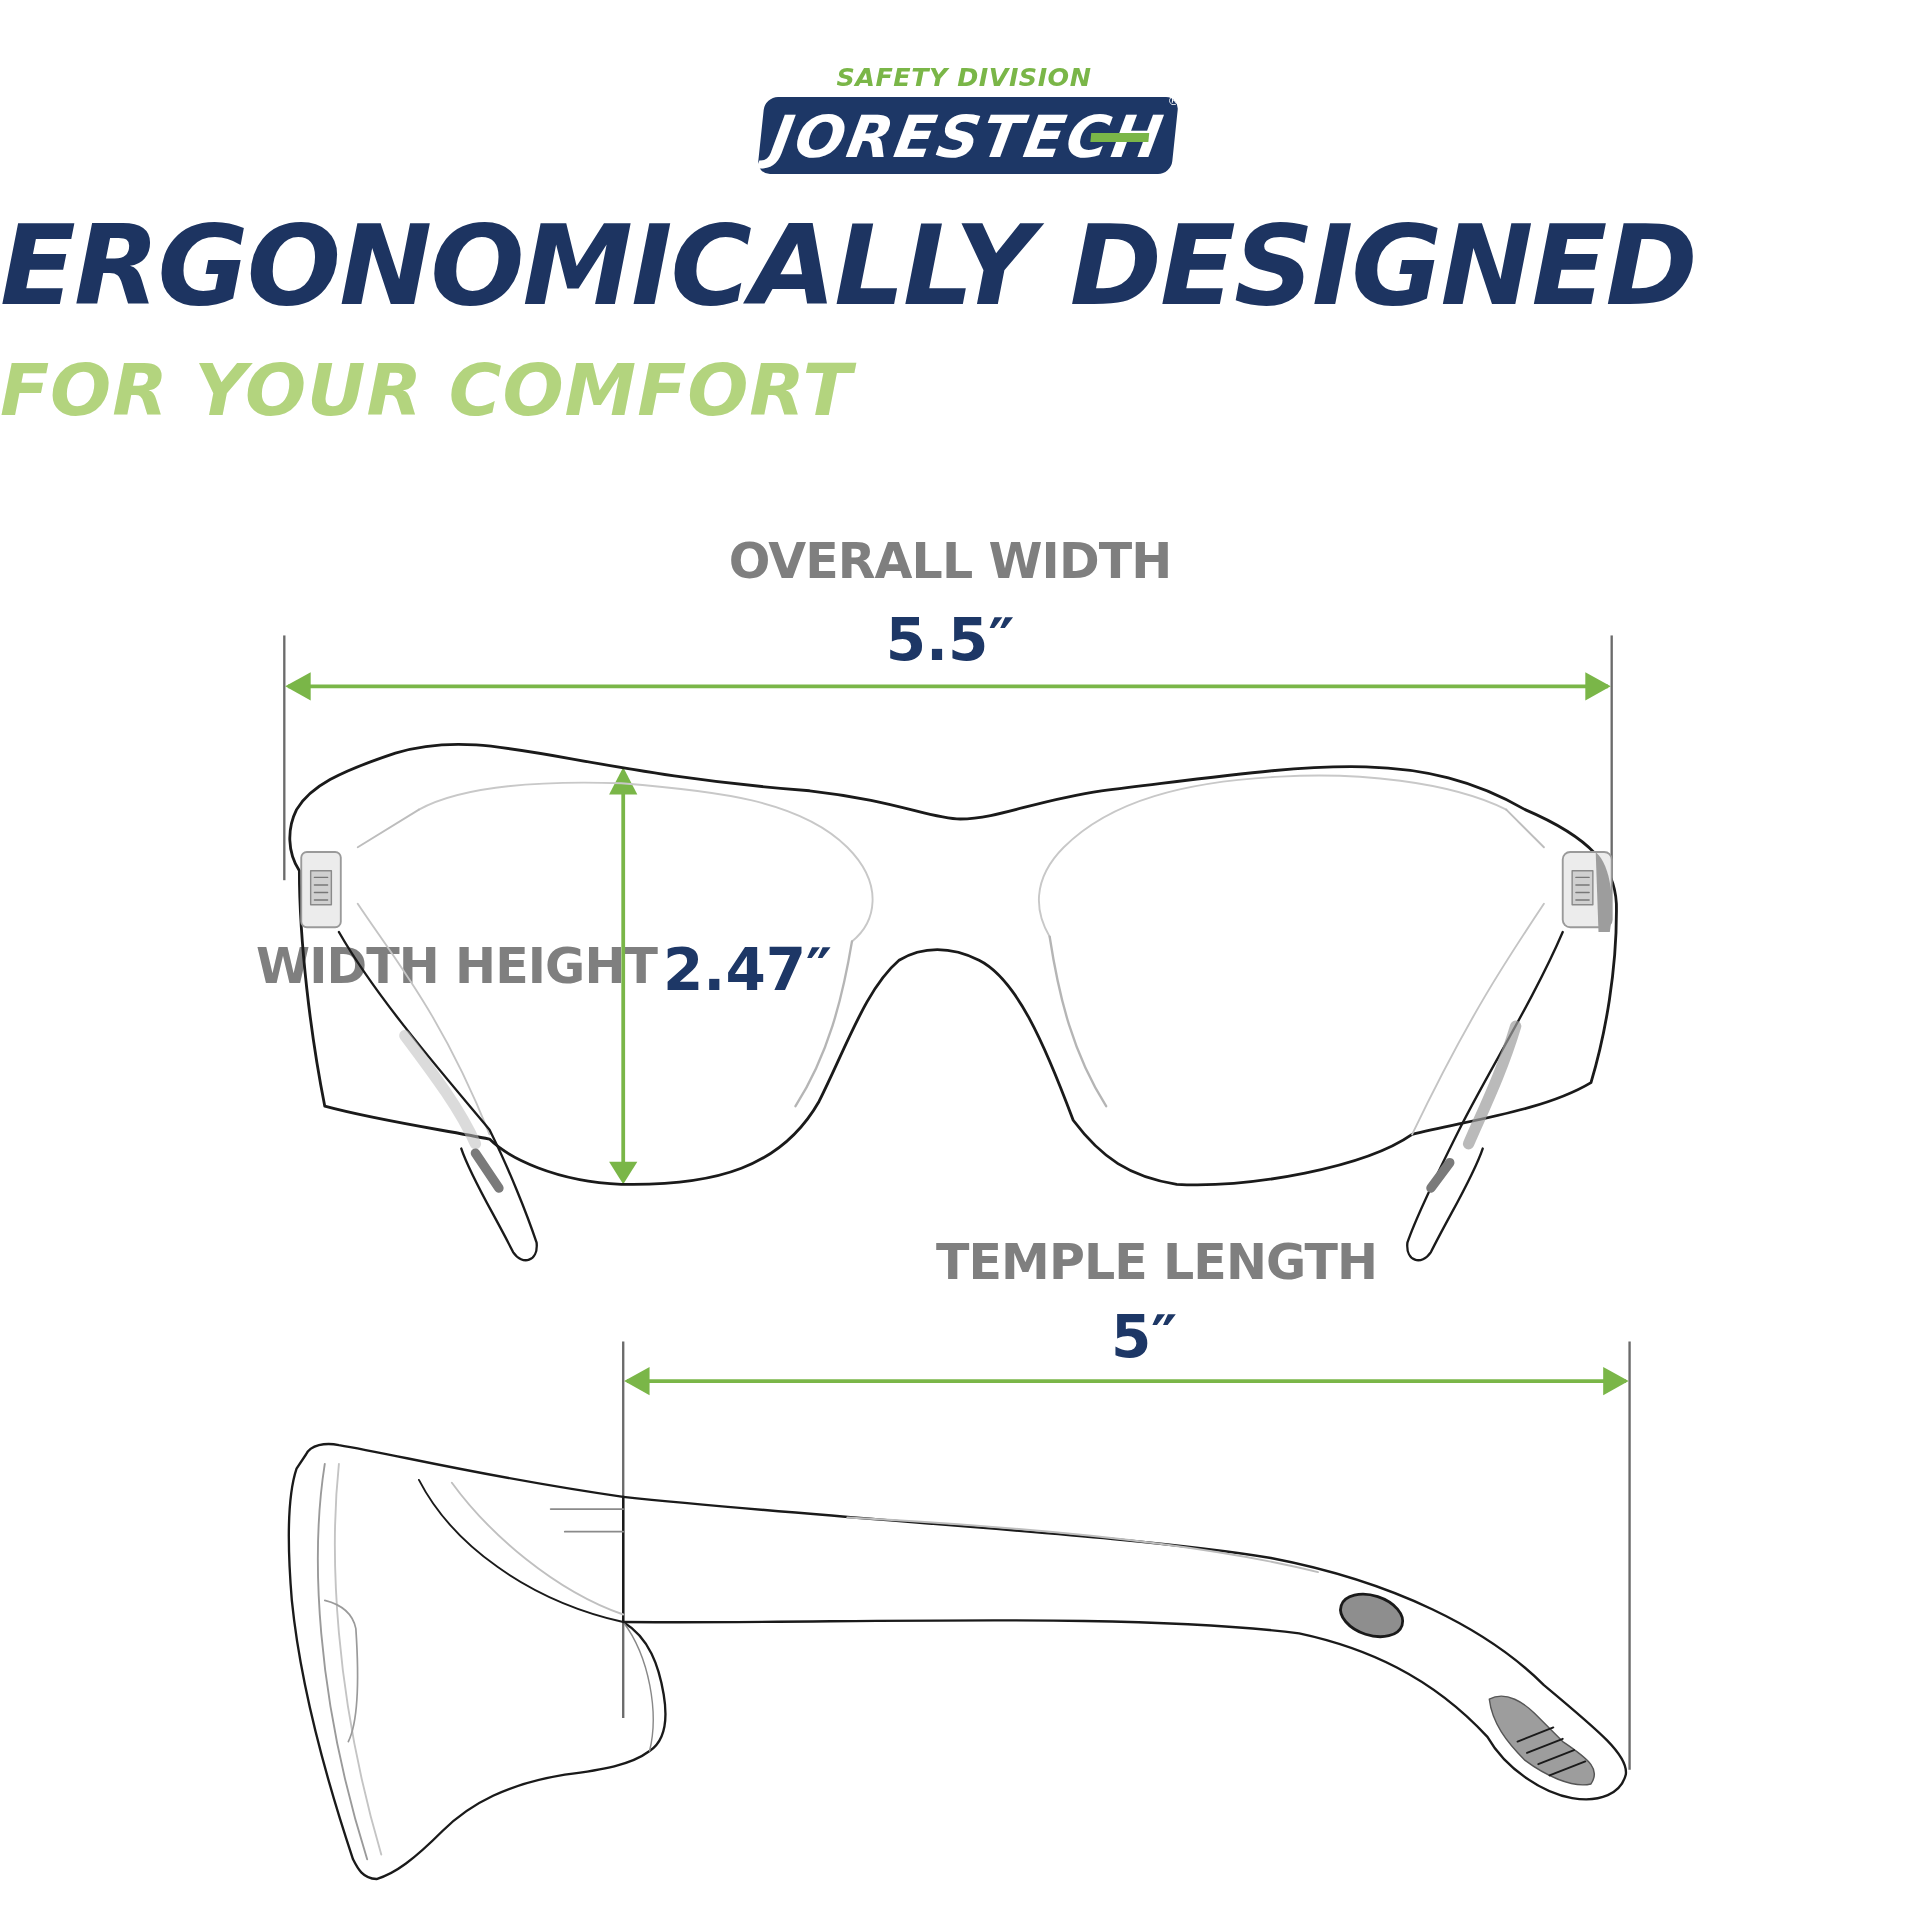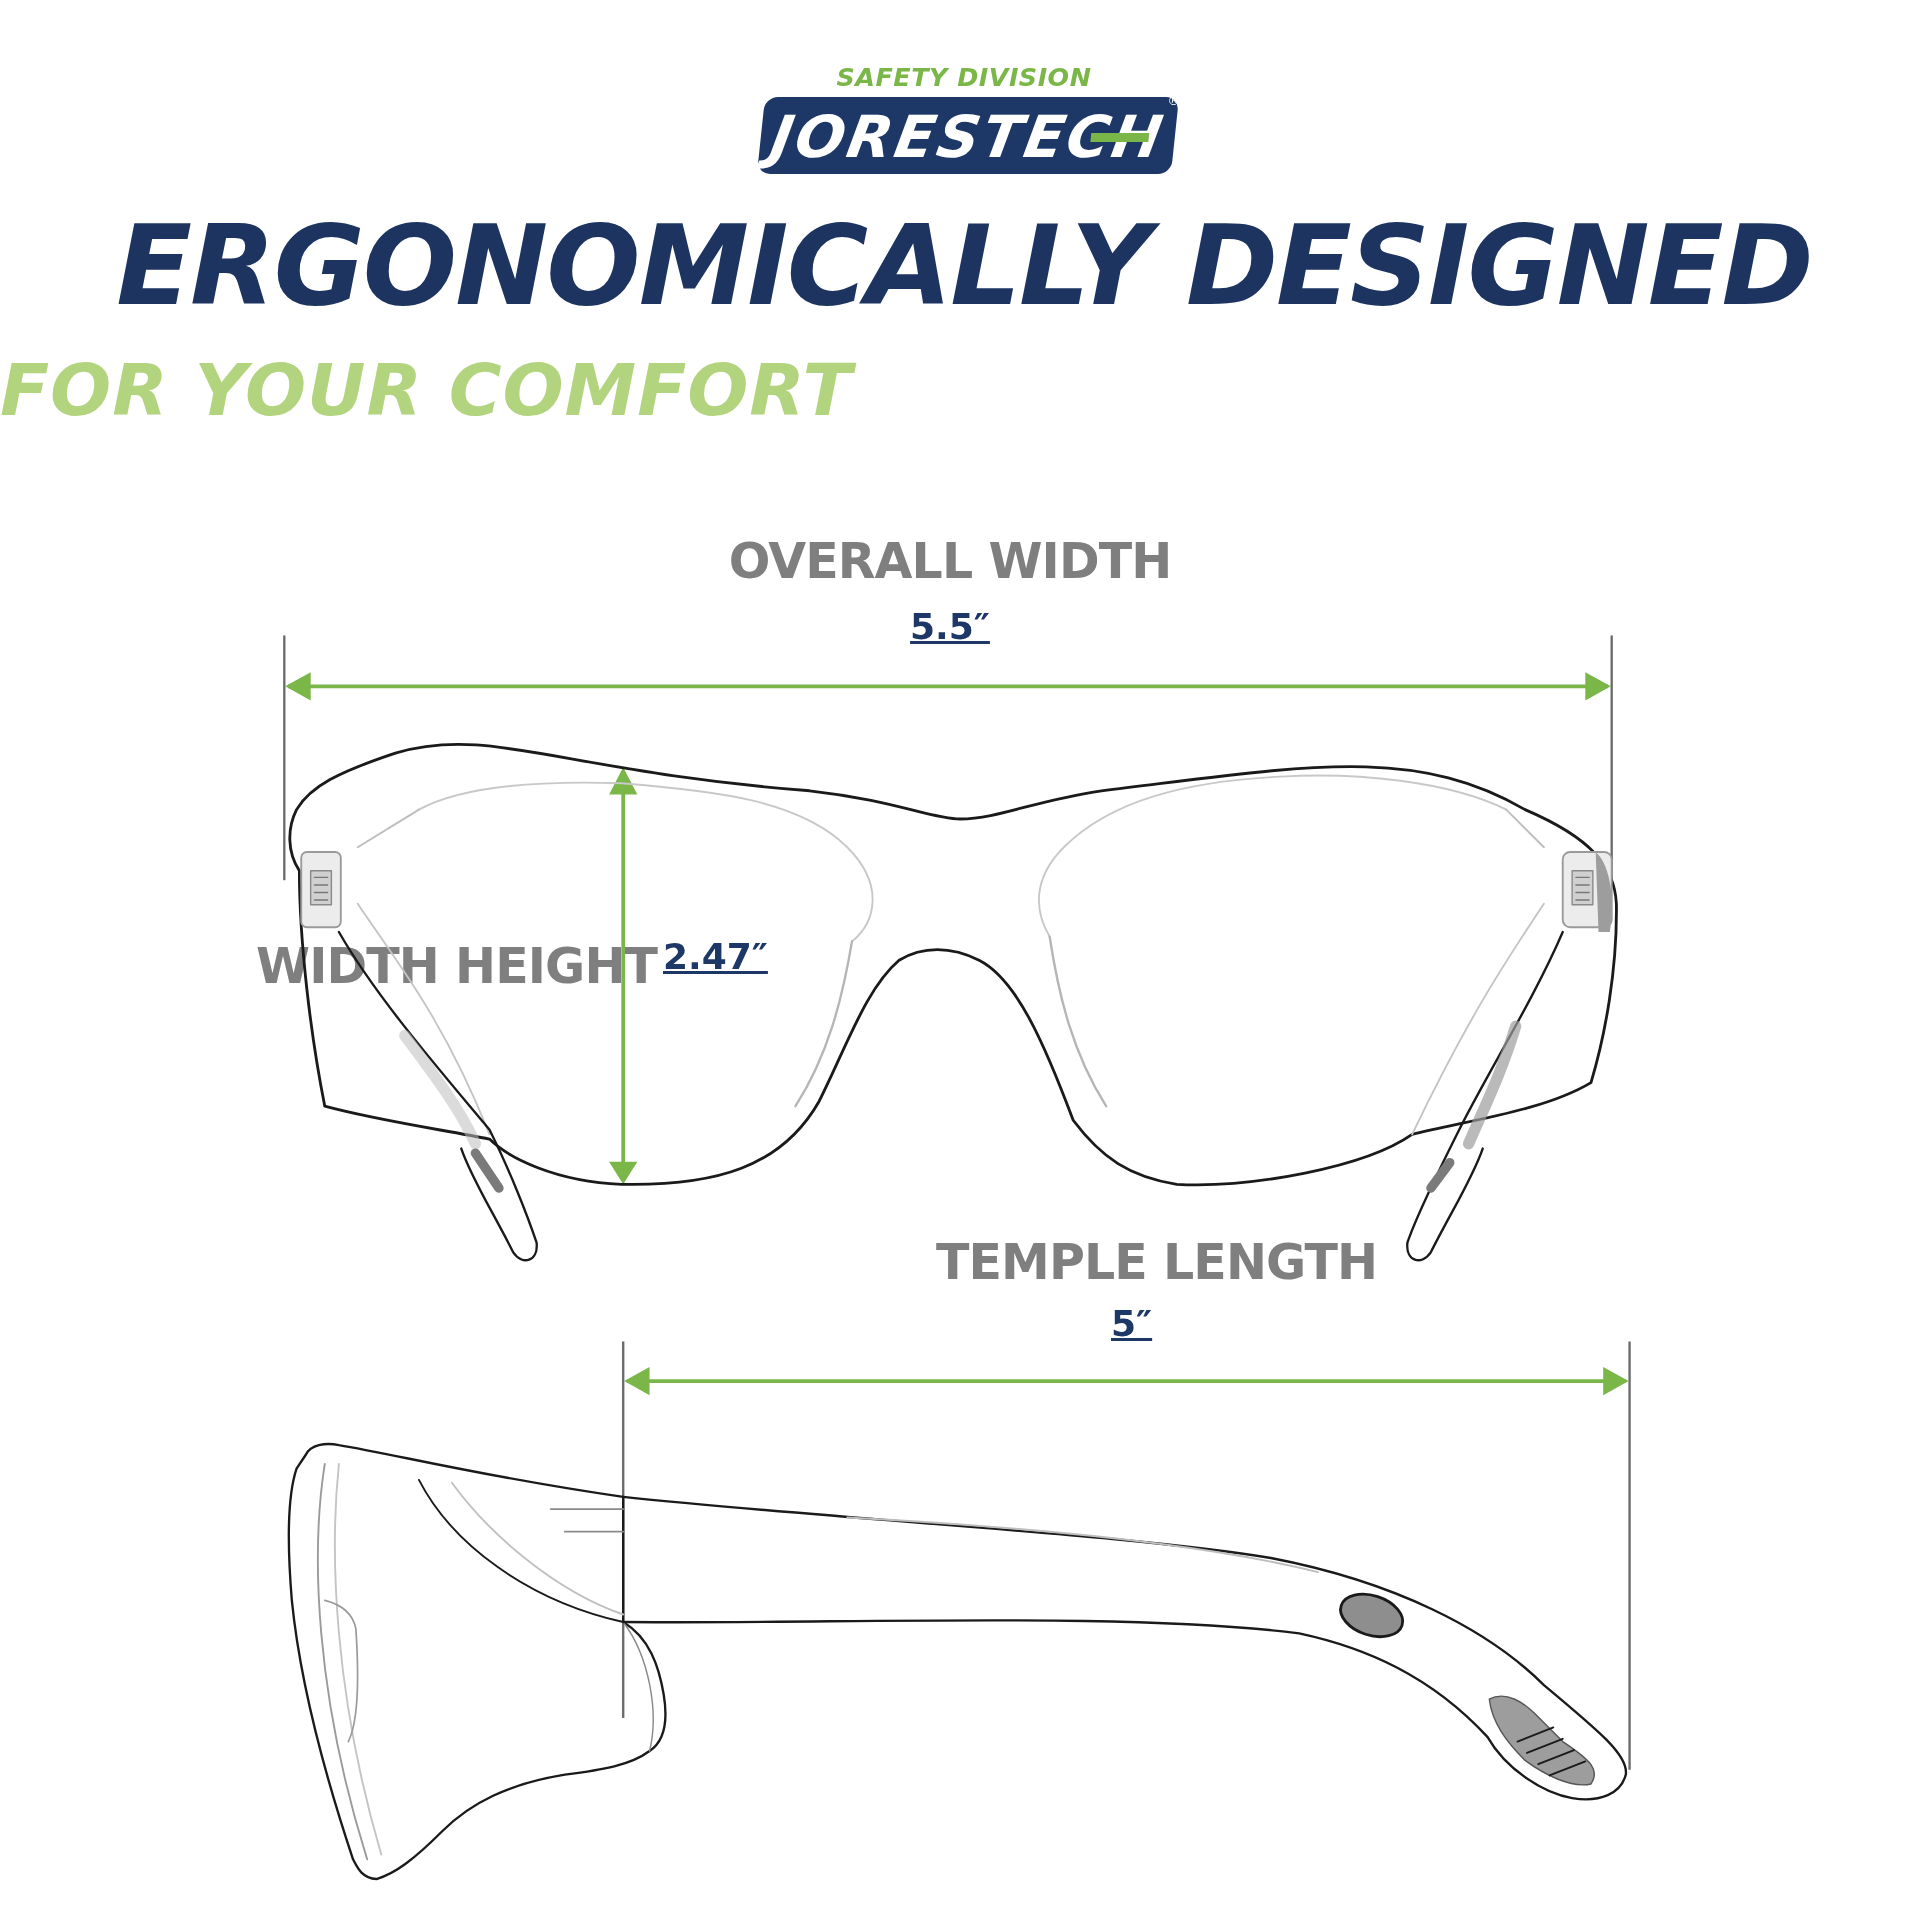--- a/index.html
+++ b/index.html
@@ -3,24 +3,24 @@
 <meta charset="utf-8">
 <style>
   html,body{margin:0;padding:0;background:#ffffff;}
   body{width:1928px;height:1928px;position:relative;overflow:hidden;font-family:"DejaVu Sans","Liberation Sans",sans-serif;}
   .abs{position:absolute;}
   .logo-tag{left:0;width:1928px;top:62px;text-align:center;color:#7ab648;font-weight:bold;font-style:italic;font-size:25.4px;letter-spacing:0.5px;}
   .logo-box{left:761px;top:97px;width:414px;height:77px;background:#1d3766;border-radius:13px;transform:skewX(-6deg);box-sizing:border-box;}
   .logo-text{position:absolute;left:0;right:0;top:5.6px;text-align:center;color:#ffffff;font-weight:bold;font-style:italic;font-size:58px;letter-spacing:2.8px;transform:skewX(-4deg);}
   .logo-reg{position:absolute;right:-1.9px;top:-3.8px;color:#ffffff;font-size:13px;}
   .logo-bar{position:absolute;right:26px;top:36px;width:58px;height:9.4px;background:#7ab648;}
-  .headline{left:0;width:1928px;top:205px;text-align:center;color:#1d3461;font-weight:bold;font-style:italic;font-size:111px;letter-spacing:-1.9px;line-height:122px;transform:scaleY(1.0);}
+  .headline{left:0;width:1928px;top:205px;color:#1d3461;font-weight:bold;font-style:italic;font-size:111px;letter-spacing:-1.9px;line-height:122px;transform:scaleY(1.0);}
   .subhead{left:0;width:1928px;top:350px;text-align:left;color:#b3d47e;font-weight:bold;font-style:italic;font-size:72px;letter-spacing:0.9px;line-height:81px;}
   .dim-label{color:#7f7f7f;font-weight:bold;font-size:49px;letter-spacing:-0.9px;white-space:nowrap;}
-  .dim-value{color:#1d3766;font-weight:bold;font-size:36px;white-space:nowrap;text-decoration:underline;}
+  .dim-value{color:#1d3766;font-weight:bold;font-size:58px;white-space:nowrap;}
   svg.drawing{position:absolute;left:0;top:0;}
 </style>
 </head>
 <body>
 
 <div class="abs logo-tag">SAFETY DIVISION</div>
 <div class="abs logo-box">
   <div class="logo-text">JORESTECH</div>
   <div class="logo-bar"></div>
   <div class="logo-reg">®</div>

